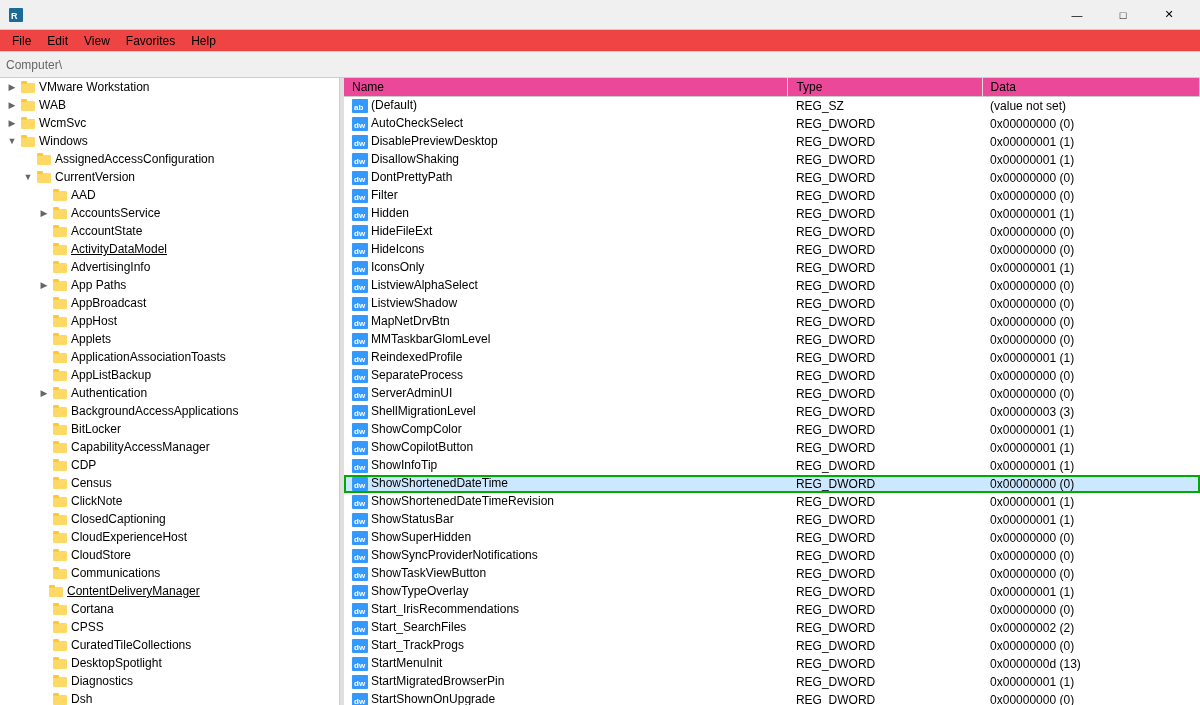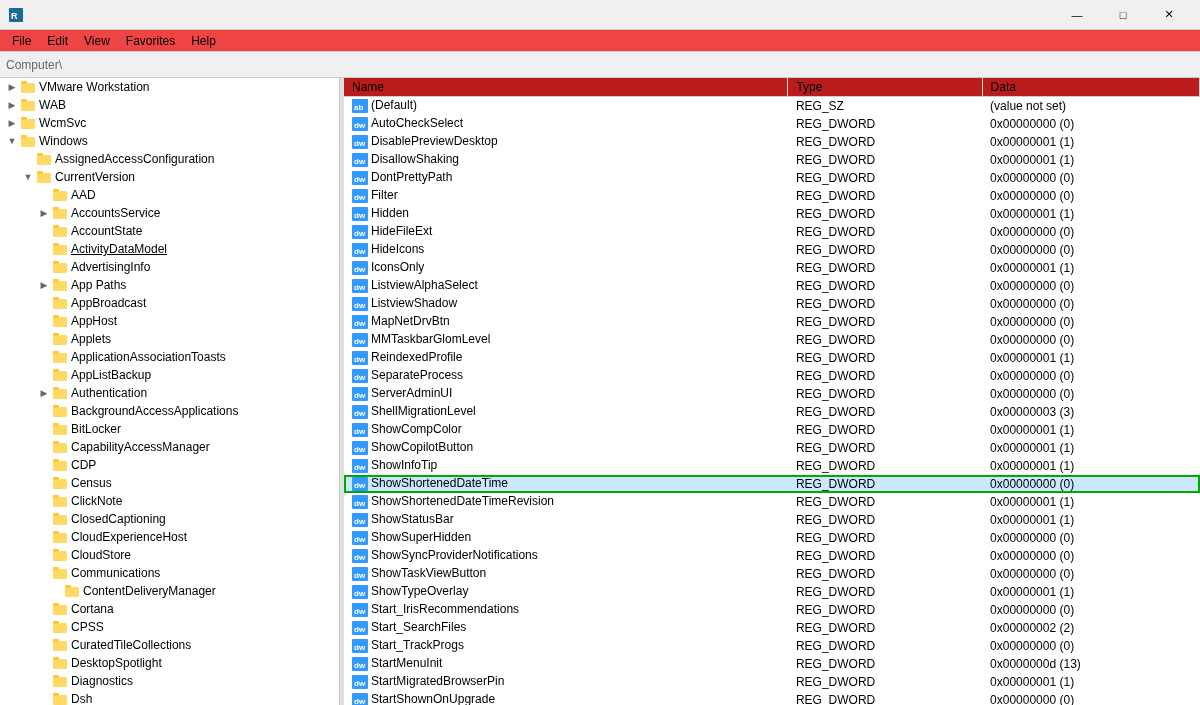--- a/index.html
+++ b/index.html
@@ -143,21 +143,21 @@
       border-bottom: 1px solid #ccc;
     }
     .reg-table th {
       text-align: left;
       padding: 2px 8px;
       font-weight: normal;
       font-size: 12px;
       border-right: 1px solid #ddd;
       position: sticky;
       top: 0;
-      background: #b91c1c;
+      background: #ec4899;
       cursor: pointer;
     }
     .reg-table td {
       padding: 1px 8px;
       font-size: 12px;
       border: none;
       height: 18px;
       white-space: nowrap;
       overflow: hidden;
       text-overflow: ellipsis;
@@ -490,21 +490,21 @@
       <div class="tree-item" style="padding-left: 36px;">
         <span class="tree-expander"></span>
         <span style="margin-right: 3px; display: inline-flex; align-items: center;">
           <svg width="16" height="16" viewBox="0 0 16 16">
             <rect x="1" y="4" width="14" height="10" rx="1" fill="#ffd966"></rect>
             <rect x="1" y="2" width="6" height="3" rx="1" fill="#ffc733"></rect>
           </svg>
         </span>
         <span class="tree-label">Communications</span>
       </div>
-      <div class="tree-item" style="padding-left: 48px;">
+      <div class="tree-item" style="padding-left: 32px; text-decoration: underline;">
         <span class="tree-expander"></span>
         <span style="margin-right: 3px; display: inline-flex; align-items: center;">
           <svg width="16" height="16" viewBox="0 0 16 16">
             <rect x="1" y="4" width="14" height="10" rx="1" fill="#ffd966"></rect>
             <rect x="1" y="2" width="6" height="3" rx="1" fill="#ffc733"></rect>
           </svg>
         </span>
         <span class="tree-label">ContentDeliveryManager</span>
       </div>
       <div class="tree-item" style="padding-left: 36px;">

